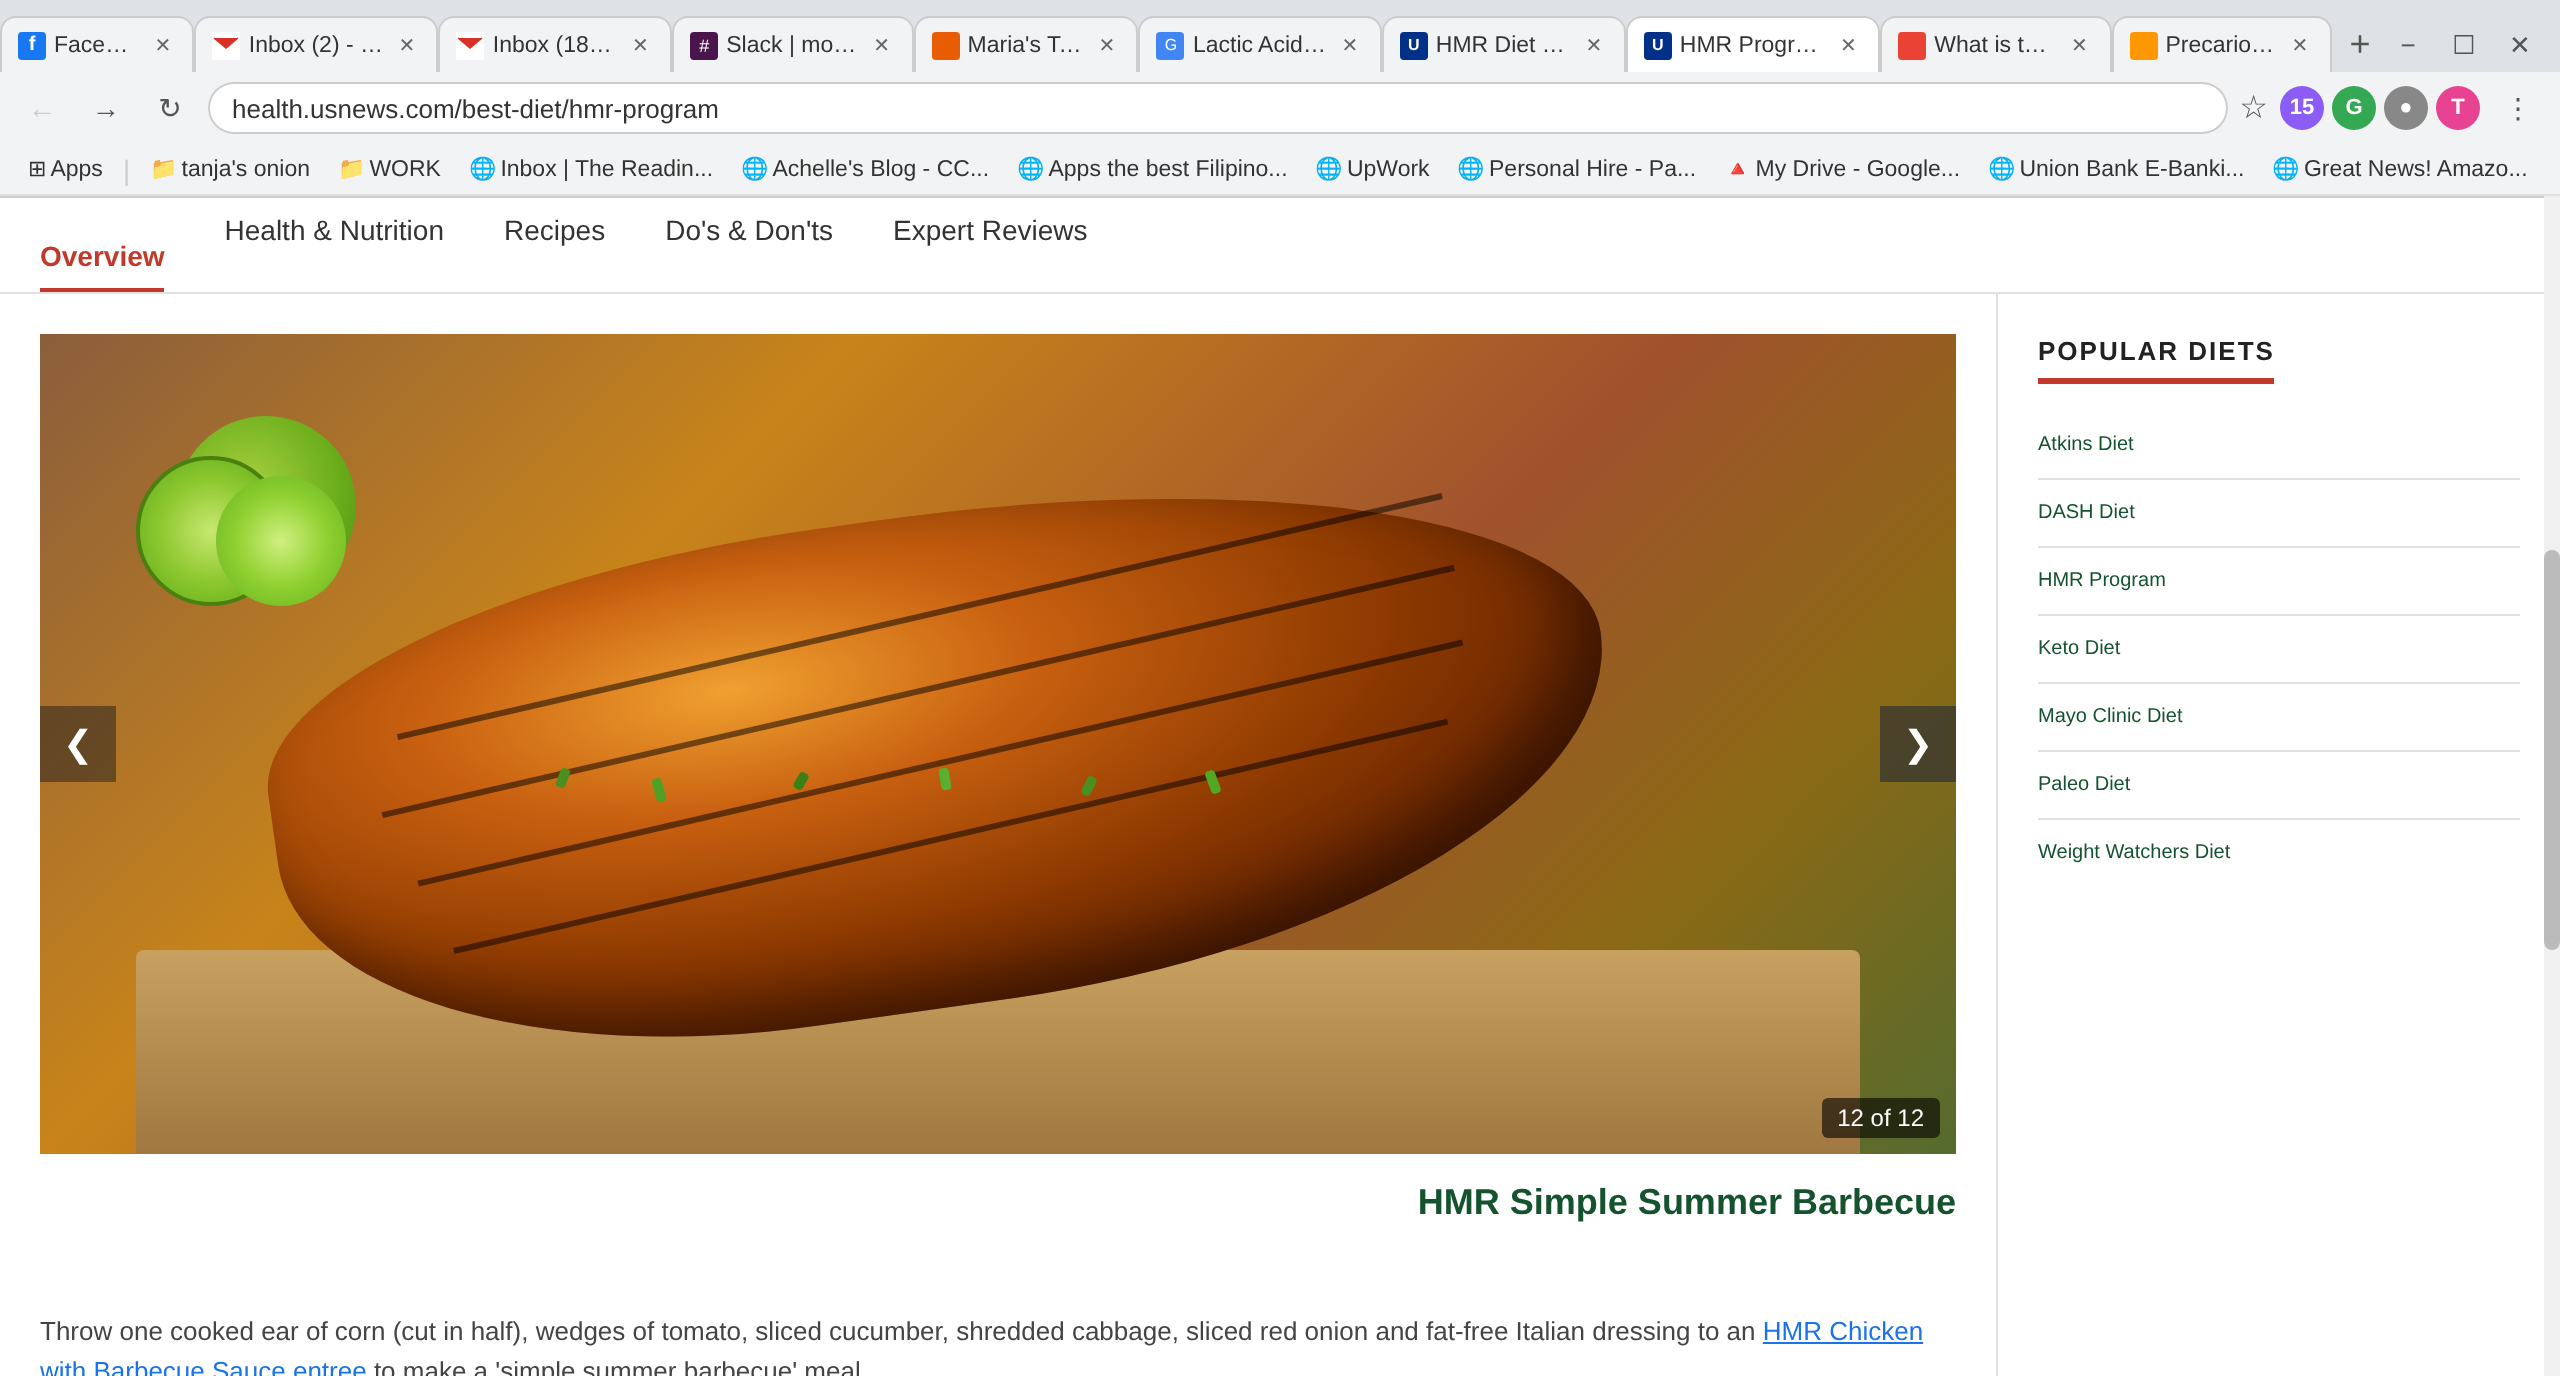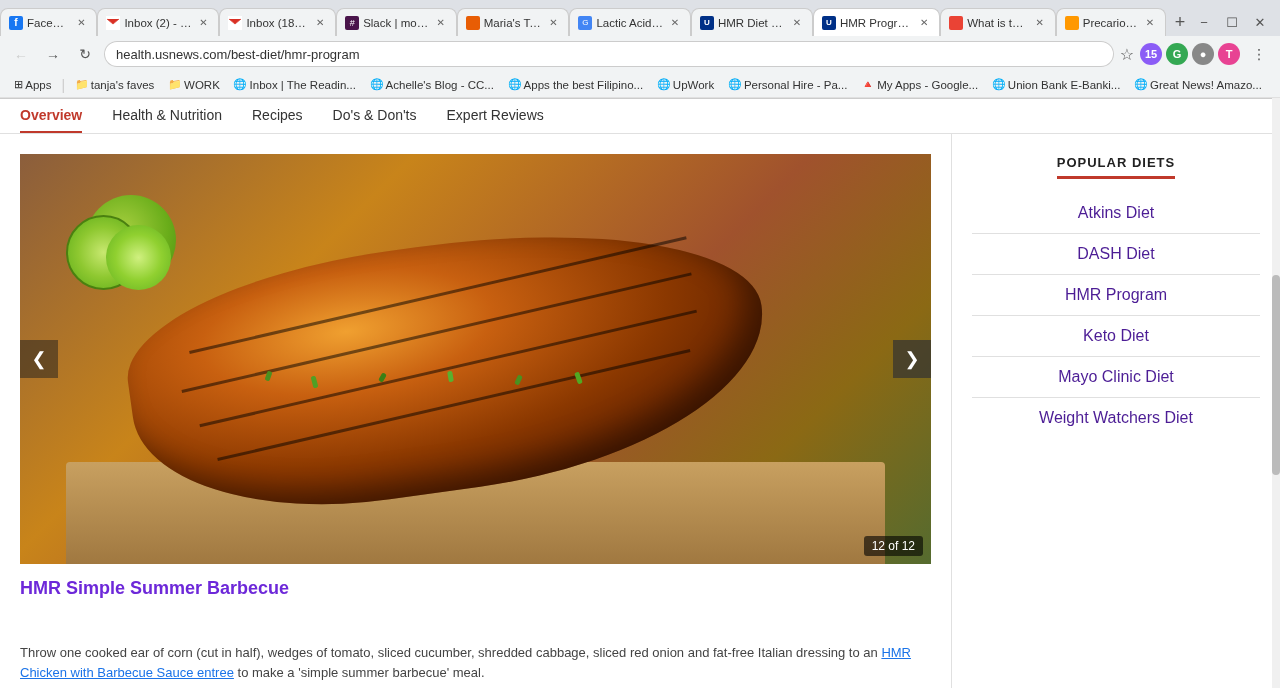--- a/index.html
+++ b/index.html
@@ -26,52 +26,52 @@
 
     .bookmarks-bar { display: flex; align-items: center; padding: 2px 8px; height: 26px; background: #f1f3f4; border-bottom: 1px solid #e0e0e0; gap: 2px; overflow: hidden; }
     .bm-item { display: flex; align-items: center; padding: 2px 6px; font-size: 11.5px; color: #333; cursor: pointer; border-radius: 3px; white-space: nowrap; }
 
     
     .page-content { height: calc(688px - 98px); overflow: hidden; display: flex; flex-direction: column; }
 
     
     .site-nav { display: flex; gap: 30px; padding: 8px 20px 0; border-bottom: 1px solid #e0e0e0; }
     .nav-item { padding-bottom: 8px; font-size: 14px; color: #333; cursor: pointer; border-bottom: 2px solid transparent; }
-    .nav-item.active { border-bottom: 2px solid #c0392b; color: #c0392b; font-weight: 600; }
+    .nav-item.active { border-bottom: 2px solid #c0392b; color: #c0392b; font-weight: 600; margin-top: 13px; }
 
     
     .main-layout { display: flex; flex: 1; overflow: hidden; }
     .content-area { flex: 1; padding: 20px; overflow: hidden; }
-    .sidebar { width: 329px; padding: 20px; border-left: 1px solid #e0e0e0; flex-shrink: 0; text-align: center; }
+    .sidebar { width: 282px; padding: 20px; border-left: 1px solid #e0e0e0; flex-shrink: 0; }
 
     h1.section-title { font-size: 22px; font-weight: 700; color: #222; margin-bottom: 16px; }
 
     
     .carousel { position: relative; width: 100%; height: 410px; background: #000; overflow: hidden; }
     .carousel-placeholder { width: 100%; height: 100%; background: linear-gradient(135deg, #8B5E3C 0%, #c8841a 30%, #a0522d 60%, #8B6914 80%, #556B2F 100%); position: relative; overflow: hidden; }
     .lime-left { position: absolute; top: 10%; left: 5%; width: 130px; height: 100px; }
     .lime-circle { width: 90px; height: 90px; background: radial-gradient(circle at 40% 40%, #a8d040 0%, #6aad1a 60%, #4a8a10 100%); border-radius: 50%; position: absolute; top: 0; left: 20px; }
     .lime-slice1 { width: 75px; height: 75px; background: radial-gradient(circle, #c8e870 0%, #8ec830 50%, #5aaa18 100%); border-radius: 50%; position: absolute; top: 20px; left: 0; border: 2px solid #4a8010; }
     .lime-slice2 { width: 65px; height: 65px; background: radial-gradient(circle, #d0f080 0%, #90d030 50%, #60b020 100%); border-radius: 50%; position: absolute; top: 30px; left: 40px; }
     .board { position: absolute; bottom: 0; left: 5%; width: 90%; height: 25%; background: linear-gradient(180deg, #c8a060 0%, #a07840 100%); border-radius: 4px 4px 0 0; }
     .counter-badge { position: absolute; bottom: 8px; right: 8px; background: rgba(0,0,0,0.6); color: #fff; font-size: 12px; padding: 3px 8px; border-radius: 3px; }
     .nav-arrow { position: absolute; top: 50%; transform: translateY(-50%); width: 38px; height: 38px; background: rgba(50,50,50,0.7); color: #fff; display: flex; align-items: center; justify-content: center; font-size: 18px; cursor: pointer; z-index: 10; }
     .nav-arrow.left { left: 0; background: rgba(30,30,30,0.5); }
     .nav-arrow.right { right: 0; }
 
     
     .caption-area { padding: 14px 0 8px; }
-    .caption-title { font-size: 18px; font-weight: 700; color: #6d28d9; margin-bottom: 8px; }
+    .caption-title { font-size: 18px; font-weight: 700; color: #14532d; margin-bottom: 8px; text-align: right; }
     .caption-text { font-size: 13px; color: #444; line-height: 1.5; margin-top: 44px; }
     .caption-link { color: #1a73e8; text-decoration: underline; cursor: pointer; }
 
     
     .sidebar-title { font-size: 13px; font-weight: 700; letter-spacing: 1px; color: #222; margin-bottom: 14px; border-bottom: 3px solid #c0392b; padding-bottom: 6px; display: inline-block; }
     .diet-list { list-style: none; }
-    .diet-item { padding: 11px 0; border-bottom: 1px solid #e0e0e0; font-size: 16px; color: #4c1d95; cursor: pointer; }
+    .diet-item { padding: 11px 0; border-bottom: 1px solid #e0e0e0; font-size: 10px; color: #14532d; cursor: pointer; }
     .diet-item:last-child { border-bottom: none; }
 
     
     .scrollbar-track { position: fixed; right: 0; top: 98px; width: 8px; height: calc(688px - 98px); background: #f0f0f0; }
     .scrollbar-thumb { width: 8px; height: 200px; background: #bbb; border-radius: 4px; position: absolute; top: 30%; }
 
     
     .fb-favicon { background: #1877f2; color: #fff; font-size: 11px; font-weight: bold; width: 14px; height: 14px; border-radius: 2px; display: flex; align-items: center; justify-content: center; }
   </style>
 </head>
@@ -191,21 +191,21 @@
   </div>
 
   <div class="bookmarks-bar" id="bookmarks-container">
       <div class="bm-item">
         <span style="font-size:11px;margin-right:2px;">⊞</span>
         <span>Apps</span>
       </div>
       <span style="color: rgb(204, 204, 204); padding: 0px 2px;">|</span>
       <div class="bm-item">
         <span style="font-size:11px;margin-right:2px;">📁</span>
-        <span>tanja's faves</span>
+        <span>tanja's onion</span>
       </div>
       <div class="bm-item">
         <span style="font-size:11px;margin-right:2px;">📁</span>
         <span>WORK</span>
       </div>
       <div class="bm-item">
         <span style="font-size:11px;margin-right:2px;">🌐</span>
         <span>Inbox | The Readin...</span>
       </div>
       <div class="bm-item">
@@ -219,21 +219,21 @@
       <div class="bm-item">
         <span style="font-size:11px;margin-right:2px;">🌐</span>
         <span>UpWork</span>
       </div>
       <div class="bm-item">
         <span style="font-size:11px;margin-right:2px;">🌐</span>
         <span>Personal Hire - Pa...</span>
       </div>
       <div class="bm-item">
         <span style="font-size:11px;margin-right:2px;">🔺</span>
-        <span>My Apps - Google...</span>
+        <span>My Drive - Google...</span>
       </div>
       <div class="bm-item">
         <span style="font-size:11px;margin-right:2px;">🌐</span>
         <span>Union Bank E-Banki...</span>
       </div>
       <div class="bm-item">
         <span style="font-size:11px;margin-right:2px;">🌐</span>
         <span>Great News! Amazo...</span>
       </div>
     </div>
@@ -299,20 +299,21 @@
     </div>
 
     <div class="sidebar">
       <div class="sidebar-title">POPULAR DIETS</div>
       <ul class="diet-list" id="diet-list-container">
           <li class="diet-item">Atkins Diet</li>
           <li class="diet-item">DASH Diet</li>
           <li class="diet-item">HMR Program</li>
           <li class="diet-item">Keto Diet</li>
           <li class="diet-item">Mayo Clinic Diet</li>
+          <li class="diet-item">Paleo Diet</li>
           <li class="diet-item">Weight Watchers Diet</li>
         </ul>
     </div>
   </div>
 </div>
 
 <div class="scrollbar-track">
   <div class="scrollbar-thumb"></div>
 </div>
 

